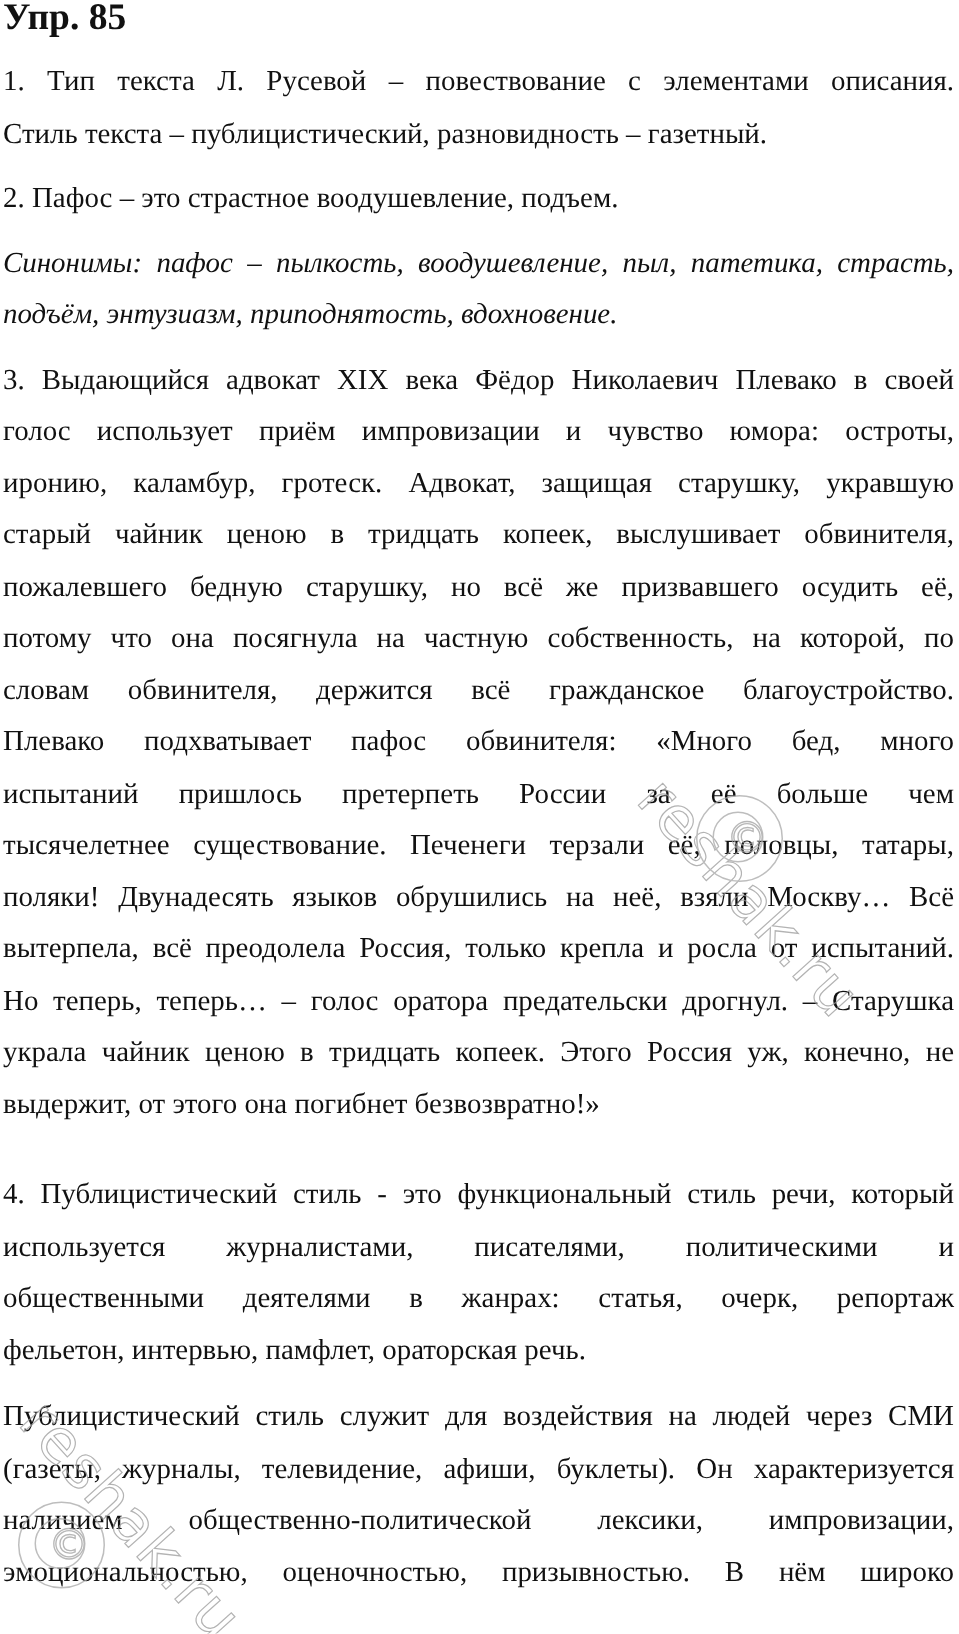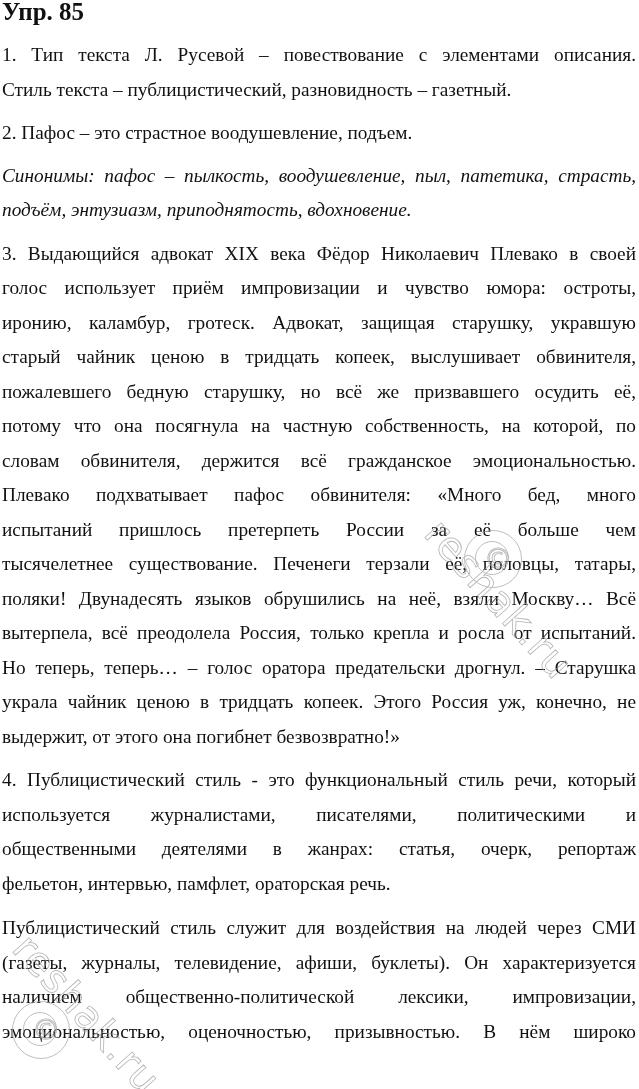--- a/index.html
+++ b/index.html
@@ -36,21 +36,21 @@
       line-height: 34.5px;
       text-align: justify;
       text-align-last: left;
       margin: 0;
       word-spacing: 0px;
     }
     .p1 { margin-top: 14px; }
     .p2 { margin-top: 9px; }
     .p3 { margin-top: 8px; font-style: italic; }
     .p4 { margin-top: 9px; font-family: Liberation Serif, serif; }
-    .p5 { margin-top: 9px; }
+    .p5 { margin-top: 26px; }
     .p6 { margin-top: 10px; }
     .para .line {
       display: block;
       text-align: justify;
       text-align-last: justify;
       white-space: nowrap;
     }
     .para .line.last {
       text-align-last: left;
     }
@@ -119,21 +119,21 @@
     <span class="line last">подъём, энтузиазм, приподнятость, вдохновение.</span>
   </p>
 
   <p class="para p4">
     <span class="line">3. Выдающийся адвокат XIX века Фёдор Николаевич Плевако в своей</span>
     <span class="line">голос использует приём импровизации и чувство юмора: остроты,</span>
     <span class="line">иронию, каламбур, гротеск. Адвокат, защищая старушку, укравшую</span>
     <span class="line">старый чайник ценою в тридцать копеек, выслушивает обвинителя,</span>
     <span class="line">пожалевшего бедную старушку, но всё же призвавшего осудить её,</span>
     <span class="line">потому что она посягнула на частную собственность, на которой, по</span>
-    <span class="line">словам обвинителя, держится всё гражданское эмоциональностью.</span>
+    <span class="line">словам обвинителя, держится всё гражданское благоустройство.</span>
     <span class="line">Плевако подхватывает пафос обвинителя: «Много бед, много</span>
     <span class="line">испытаний пришлось претерпеть России за её больше чем</span>
     <span class="line">тысячелетнее существование. Печенеги терзали её, половцы, татары,</span>
     <span class="line">поляки! Двунадесять языков обрушились на неё, взяли Москву… Всё</span>
     <span class="line">вытерпела, всё преодолела Россия, только крепла и росла от испытаний.</span>
     <span class="line">Но теперь, теперь… – голос оратора предательски дрогнул. – Старушка</span>
     <span class="line">украла чайник ценою в тридцать копеек. Этого Россия уж, конечно, не</span>
     <span class="line last">выдержит, от этого она погибнет безвозвратно!»</span>
   </p>
 

